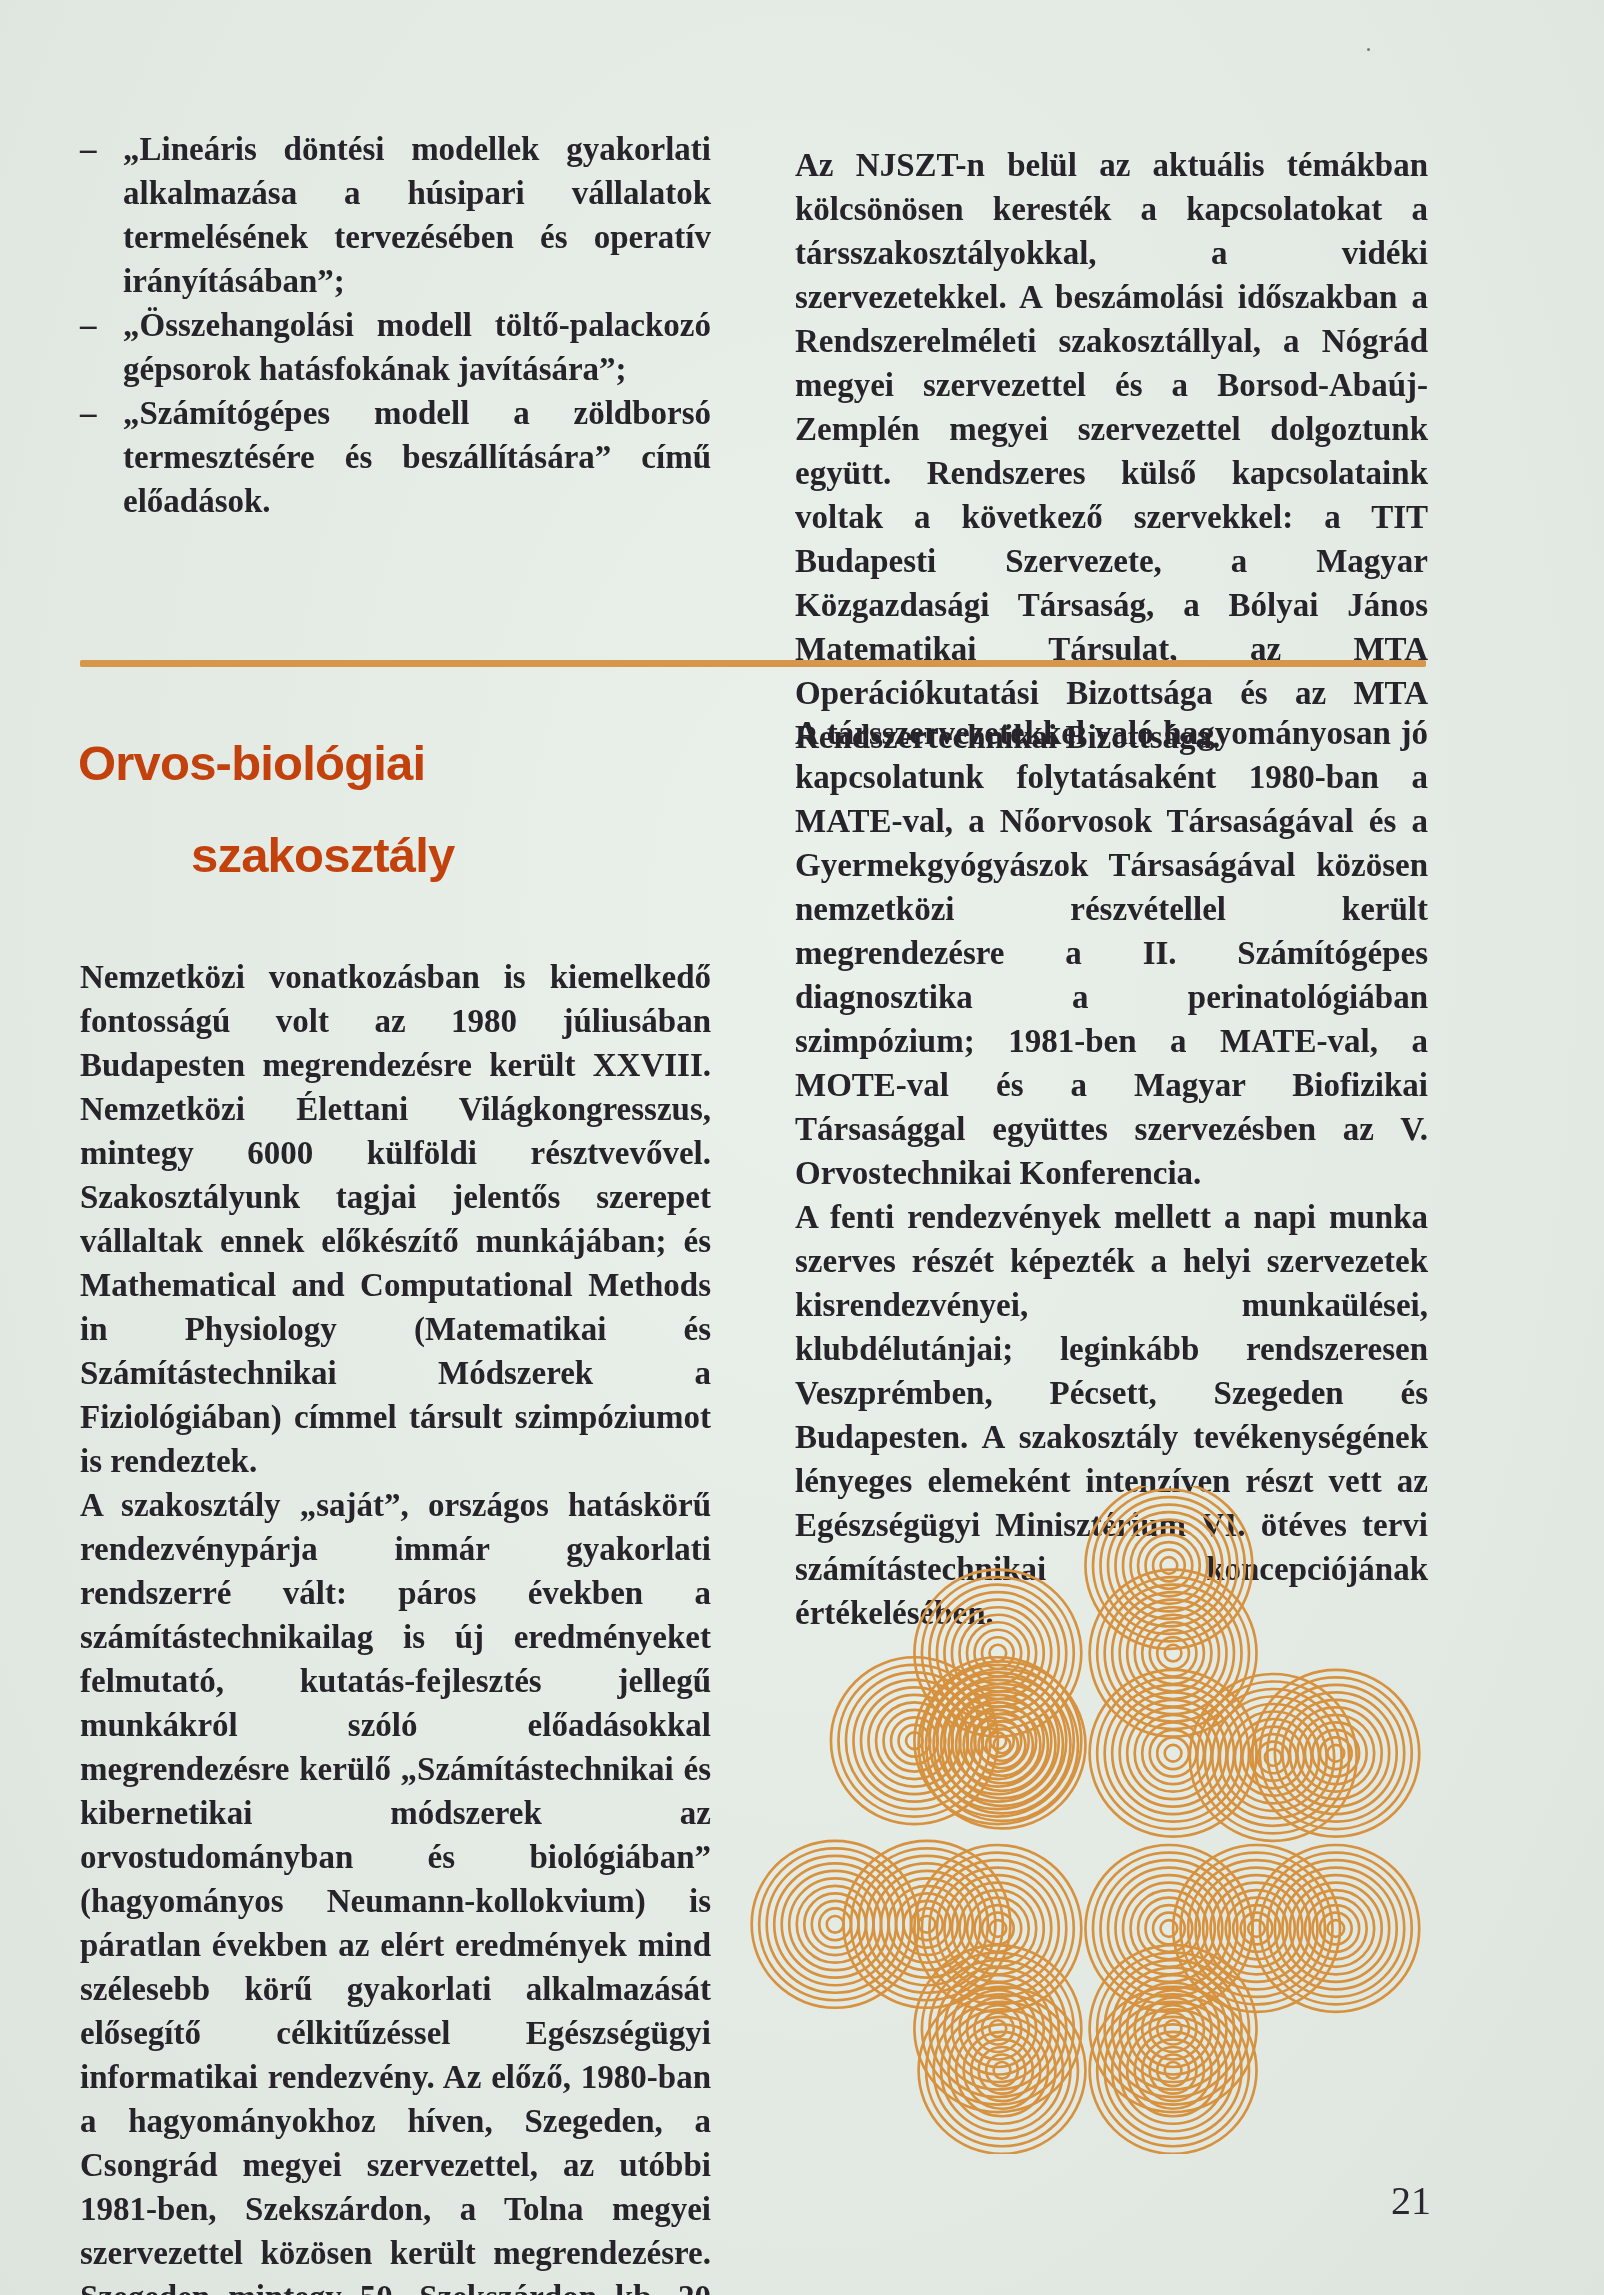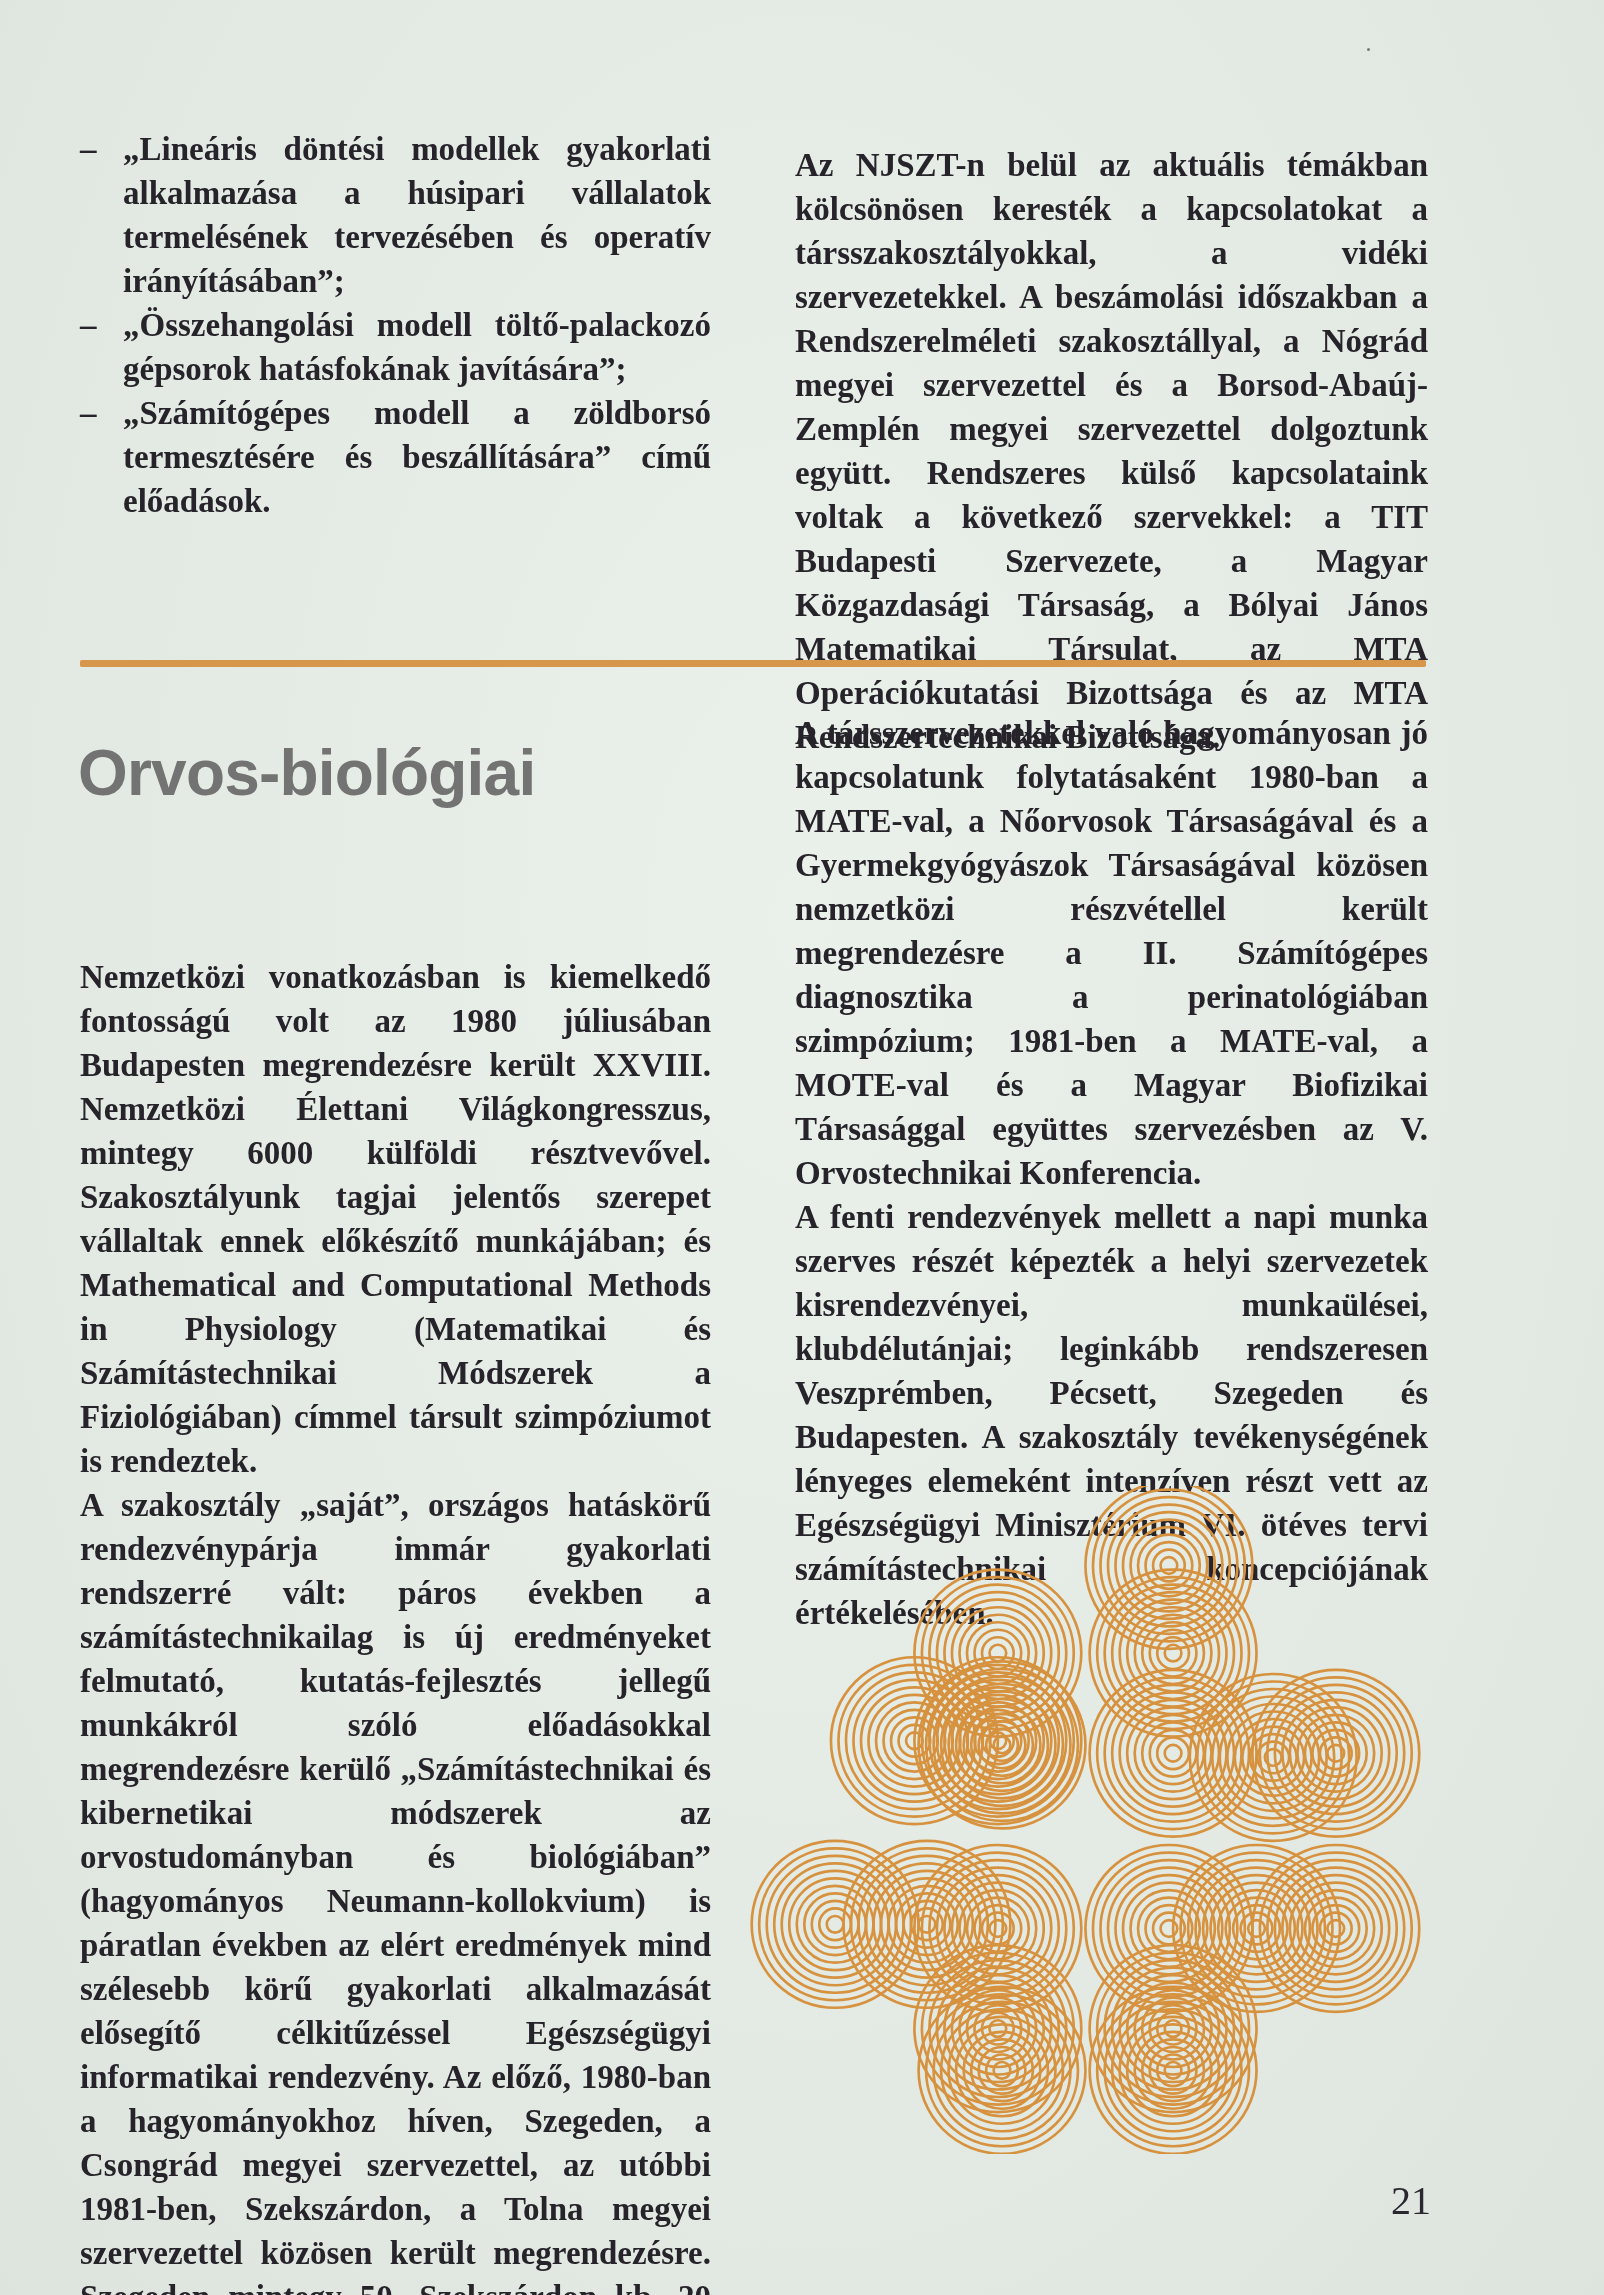--- a/index.html
+++ b/index.html
@@ -19,21 +19,21 @@
   ul.dash { list-style: none; margin: 0; padding: 0; }
   ul.dash li { position: relative; padding-left: 43px; }
   ul.dash li::before { content: "–"; position: absolute; left: 0; top: 0; }
   .rule {
     position: absolute; left: 80px; top: 660px; width: 1346px; height: 6.7px;
     background: #d6974a; border-radius: 1.7px;
   }
   .heading {
     position: absolute; left: 78px; top: 684px; width: 634px;
     font-family: "Liberation Sans", "DejaVu Sans", sans-serif;
-    font-weight: bold; color: #737373; font-size: 64px; line-height: 92px;
+    font-weight: bold; color: #c2410c; font-size: 49px; line-height: 92px;
     letter-spacing: -0.8px;
   }
   .heading .l1 { display: block; }
   .heading .l2 { display: block; padding-left: 113px; }
   .page-number {
     position: absolute; left: 1391px; top: 2177px;
     font-size: 40px; color: #2a2730;
   }
   .ornament { position: absolute; left: 735px; top: 1486px; width: 751px; height: 668px; }
   .speck { position: absolute; left: 1367px; top: 48px; width: 3.3px; height: 3.3px; border-radius: 50%; background: #777; }
@@ -53,20 +53,21 @@
 </div>
 
 <div class="col right-top">
   <p>Az NJSZT-n belül az aktuális témákban kölcsönösen keresték a kapcsolatokat a társszakosztályokkal, a vidéki szervezetekkel. A beszámolási időszakban a Rendszerelméleti szakosztállyal, a Nógrád megyei szervezettel és a Borsod-Abaúj-Zemplén megyei szervezettel dolgoztunk együtt. Rendszeres külső kapcsolataink voltak a következő szervekkel: a TIT Budapesti Szervezete, a Magyar Közgazdasági Társaság, a Bólyai János Matematikai Társulat, az MTA Operációkutatási Bizottsága és az MTA Rendszertechnikai Bizottsága.</p>
 </div>
 
 <div class="rule"></div>
 
 <h1 class="heading">
   <span class="l1">Orvos-biológiai</span>
+  <span class="l2">szakosztály</span>
 </h1>
 
 <div class="col left-body">
   <p>Nemzetközi vonatkozásban is kiemelkedő fontosságú volt az 1980 júliusában Budapesten megrendezésre került XXVIII. Nemzetközi Élettani Világkongresszus, mintegy 6000 külföldi résztvevővel. Szakosztályunk tagjai jelentős szerepet vállaltak ennek előkészítő munkájában; és Mathematical and Computational Methods in Physiology (Matematikai és Számítástechnikai Módszerek a Fiziológiában) címmel társult szimpóziumot is rendeztek.</p>
   <p>A szakosztály „saját”, országos hatáskörű rendezvénypárja immár gyakorlati rendszerré vált: páros években a számítástechnikailag is új eredményeket felmutató, kutatás-fejlesztés jellegű munkákról szóló előadásokkal megrendezésre kerülő „Számítástechnikai és kibernetikai módszerek az orvostudományban és biológiában” (hagyományos Neumann-kollokvium) is páratlan években az elért eredmények mind szélesebb körű gyakorlati alkalmazását elősegítő célkitűzéssel Egészségügyi informatikai rendezvény. Az előző, 1980-ban a hagyományokhoz híven, Szegeden, a Csongrád megyei szervezettel, az utóbbi 1981-ben, Szekszárdon, a Tolna megyei szervezettel közösen került megrendezésre. Szegeden mintegy 50, Szekszárdon kb. 20 előadás hangzott el, s mindkét esetben kiállítás, illetve egyéb csatlakozó rendezvények tették teljessé a programot.</p>
 </div>
 
 <div class="col right-body">
   <p>A társszervezetekkel való hagyományosan jó kapcsolatunk folytatásaként 1980-ban a MATE-val, a Nőorvosok Társaságával és a Gyermekgyógyászok Társaságával közösen nemzetközi részvétellel került megrendezésre a II. Számítógépes diagnosztika a perinatológiában szimpózium; 1981-ben a MATE-val, a MOTE-val és a Magyar Biofizikai Társasággal együttes szervezésben az V. Orvostechnikai Konferencia.</p>
   <p>A fenti rendezvények mellett a napi munka szerves részét képezték a helyi szervezetek kisrendezvényei, munkaülései, klubdélutánjai; leginkább rendszeresen Veszprémben, Pécsett, Szegeden és Budapesten. A szakosztály tevékenységének lényeges elemeként intenzíven részt vett az Egészségügyi Minisztérium VI. ötéves tervi számítástechnikai koncepciójának értékelésében.</p>

